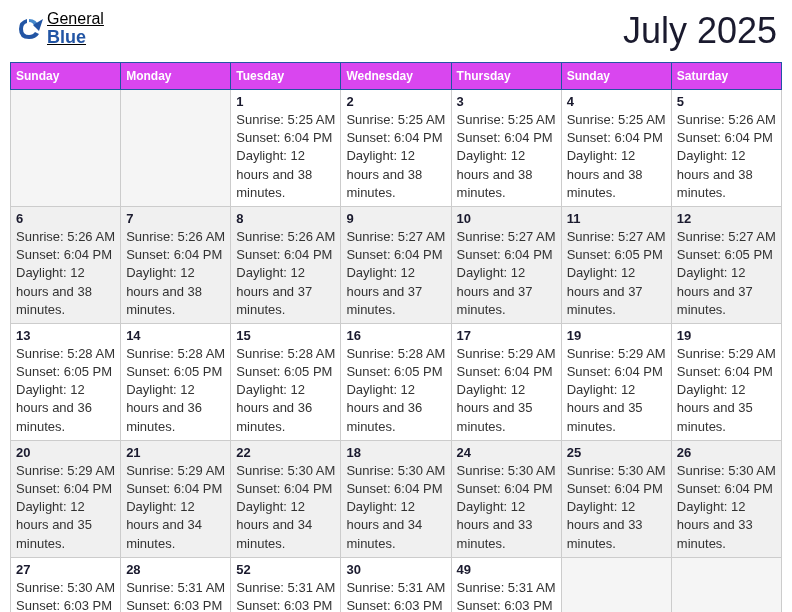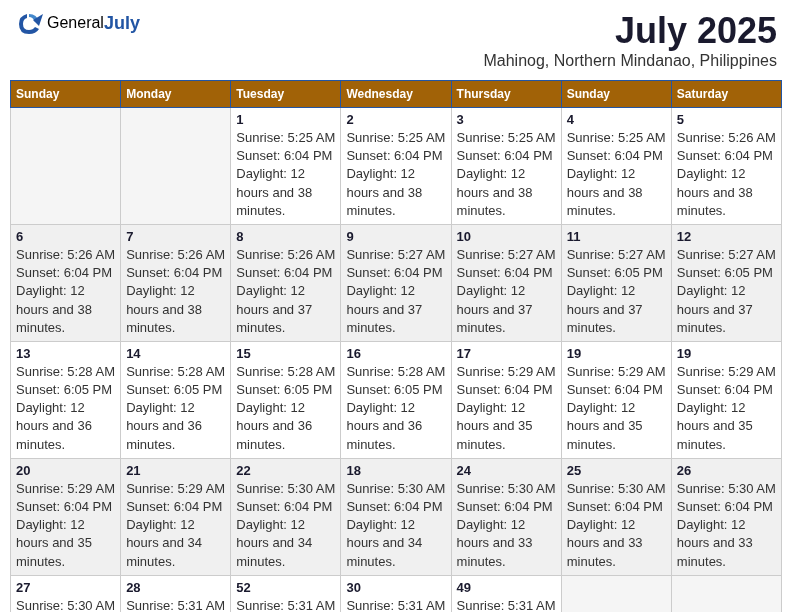--- a/index.html
+++ b/index.html
@@ -16,47 +16,48 @@
       align-items: flex-start;
       margin-bottom: 10px;
       padding: 0 5px;
     }
     .logo {
       display: flex;
       align-items: center;
     }
     .logo-text {
       display: flex;
-      flex-direction: row;
+      flex-direction: column;
       line-height: 1.1;
+      text-decoration: underline;
     }
     .logo-icon {
       width: 28px;
       height: 28px;
       margin-right: 4px;
     }
     .title-block {
       text-align: right;
     }
     .title-month {
       font-size: 36px;
-      font-weight: bold;
+      font-weight: normal;
       color: #1a1a2e;
     }
     .title-location {
       font-size: 16px;
       color: #333;
     }
     .calendar {
       width: 100%;
       border-collapse: collapse;
       font-size: 11px;
     }
     .calendar th {
-      background: #a16207;
+      background: #d946ef;
       color: #fff;
       text-align: left;
       padding: 6px 5px;
       font-size: 12px;
       font-weight: bold;
       border: 1px solid #2255a4;
     }
     .calendar td {
       border: 1px solid #ccc;
       vertical-align: top;
@@ -88,26 +89,25 @@
 
 <div class="header">
   <div class="logo">
     <svg class="logo-icon" viewBox="0 0 28 28">
       <path d="M4 14 Q4 6 12 4 L12 8 Q8 9 8 14 Q8 20 14 20 Q18 20 20 17 L24 19 Q21 24 14 24 Q4 24 4 14Z" fill="#2255a4"></path>
       <path d="M14 4 Q22 4 24 12 L20 12 Q18 7 14 7Z" fill="#4488cc"></path>
       <polygon points="18,10 28,4 24,16" fill="#2255a4"></polygon>
     </svg>
     <div class="logo-text">
       <span>General</span>
-      <span style="color:#2255a4;font-size:18px;font-weight:bold;">July</span>
+      <span style="color:#2255a4;font-size:18px;font-weight:bold;">Blue</span>
     </div>
   </div>
   <div class="title-block">
     <div class="title-month">July 2025</div>
-    <div class="title-location">Mahinog, Northern Mindanao, Philippines</div>
   </div>
 </div>
 
 <table class="calendar">
   <thead>
     <tr>
       <th>Sunday</th>
       <th>Monday</th>
       <th>Tuesday</th>
       <th>Wednesday</th>

